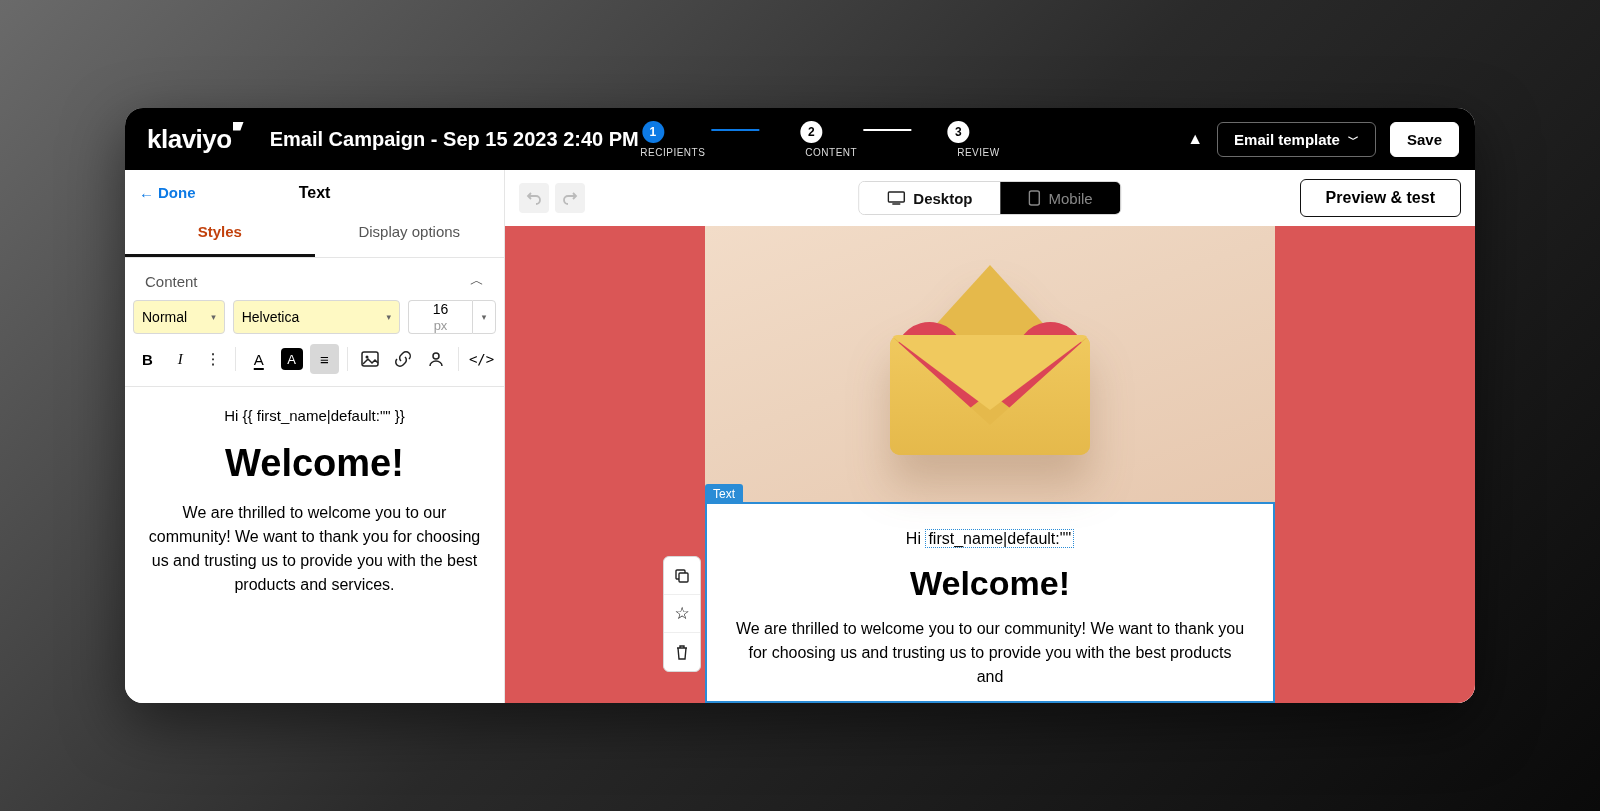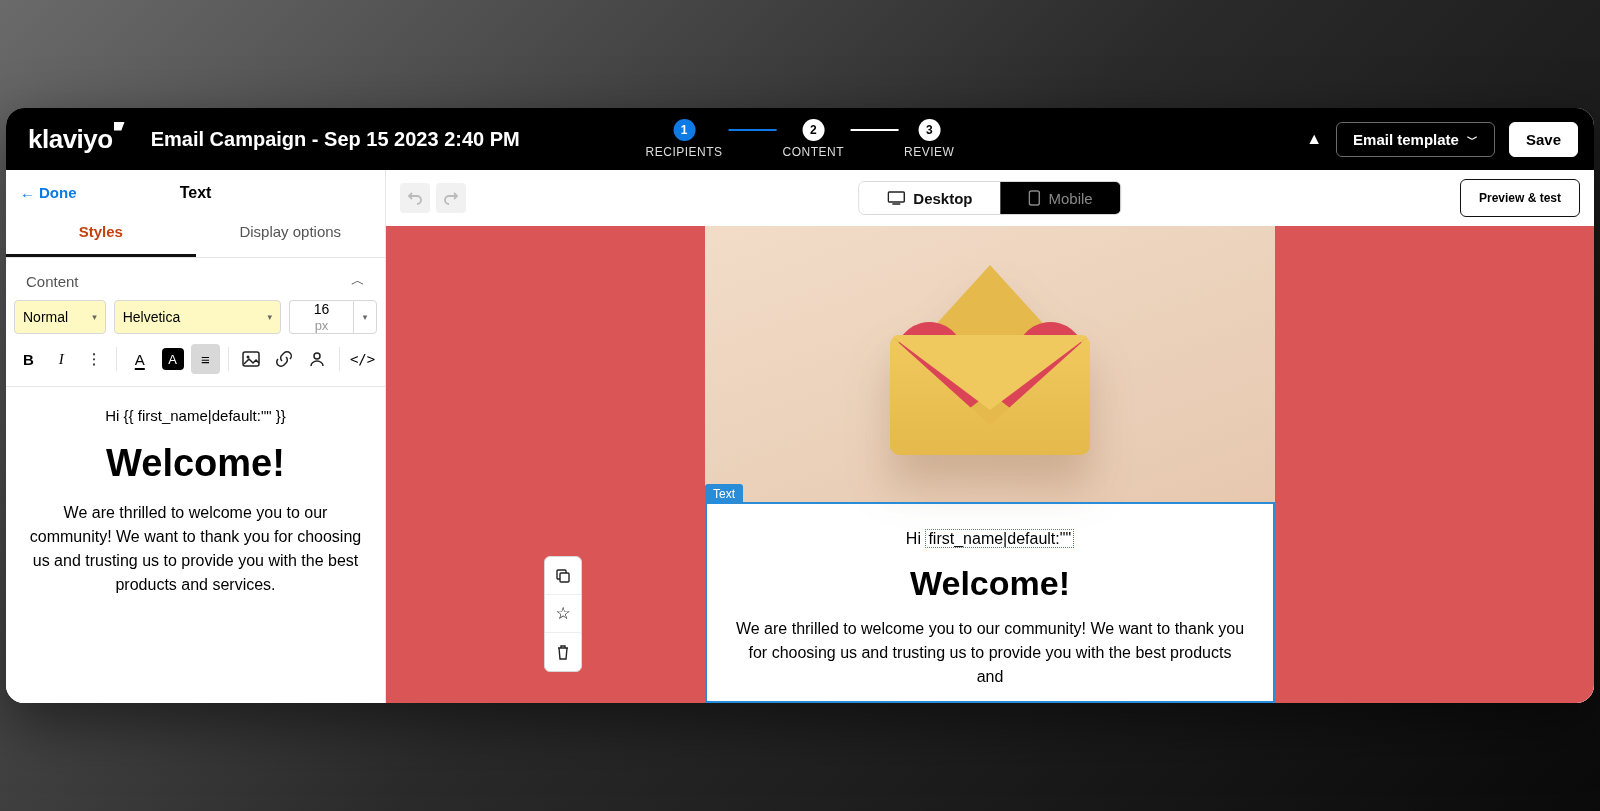--- a/index.html
+++ b/index.html
@@ -6,21 +6,21 @@
     body {
       font-family: -apple-system, BlinkMacSystemFont, "Segoe UI", Helvetica, Arial, sans-serif;
       background: linear-gradient(135deg, #6a6a6a 0%, #2a2a2a 50%, #0a0a0a 100%);
       width: 1600px;
       height: 811px;
       display: flex;
       align-items: center;
       justify-content: center;
     }
     .app-window {
-      width: 1588px;
+      width: 1350px;
       height: 595px;
       background: #fff;
       border-radius: 18px;
       overflow: hidden;
       box-shadow: 0 20px 60px rgba(0,0,0,0.5);
       display: flex;
       flex-direction: column;
     }
     
     .header {
@@ -72,21 +72,21 @@
       width: 22px; height: 22px;
       border-radius: 50%;
       display: flex;
       align-items: center;
       justify-content: center;
       font-size: 12px;
       font-weight: 700;
     }
     .step-circle.active { background: #0d7ae5; color: #fff; }
     .step-circle.inactive { background: #fff; color: #000; }
-    .step-label { font-size: 12px; letter-spacing: 0.5px; color: #ddd; }
+    .step-label { font-size: 10px; letter-spacing: 0.5px; color: #ddd; margin-left: 40px; }
     .step-line {
       width: 48px; height: 2px;
       margin: 0 6px 18px 6px;
     }
     .step-line.blue { background: #0d7ae5; }
     .step-line.white { background: #fff; }
     .header-right {
       margin-left: auto;
       display: flex;
       align-items: center;
@@ -254,24 +254,24 @@
       padding: 0 28px;
       display: flex; align-items: center; gap: 8px;
       font-size: 15px; font-weight: 600;
       cursor: pointer;
     }
     .device-btn.active { background: #fff; color: #111; }
     .device-btn.inactive { background: #000000; color: #888; font-weight: 500;}
     .preview-btn {
       margin-left: auto;
       height: 38px;
-      padding: 0 18px;
+      padding: 0 25px;
       border: 1px solid #111;
       border-radius: 6px;
-      font-size: 12px;
+      font-size: 16px;
       font-weight: 600;
       background: #fff;
       cursor: pointer;
       display:flex; align-items:center;
     }
     .canvas {
       flex: 1;
       background: #da5656;
       display: flex;
       justify-content: center;

